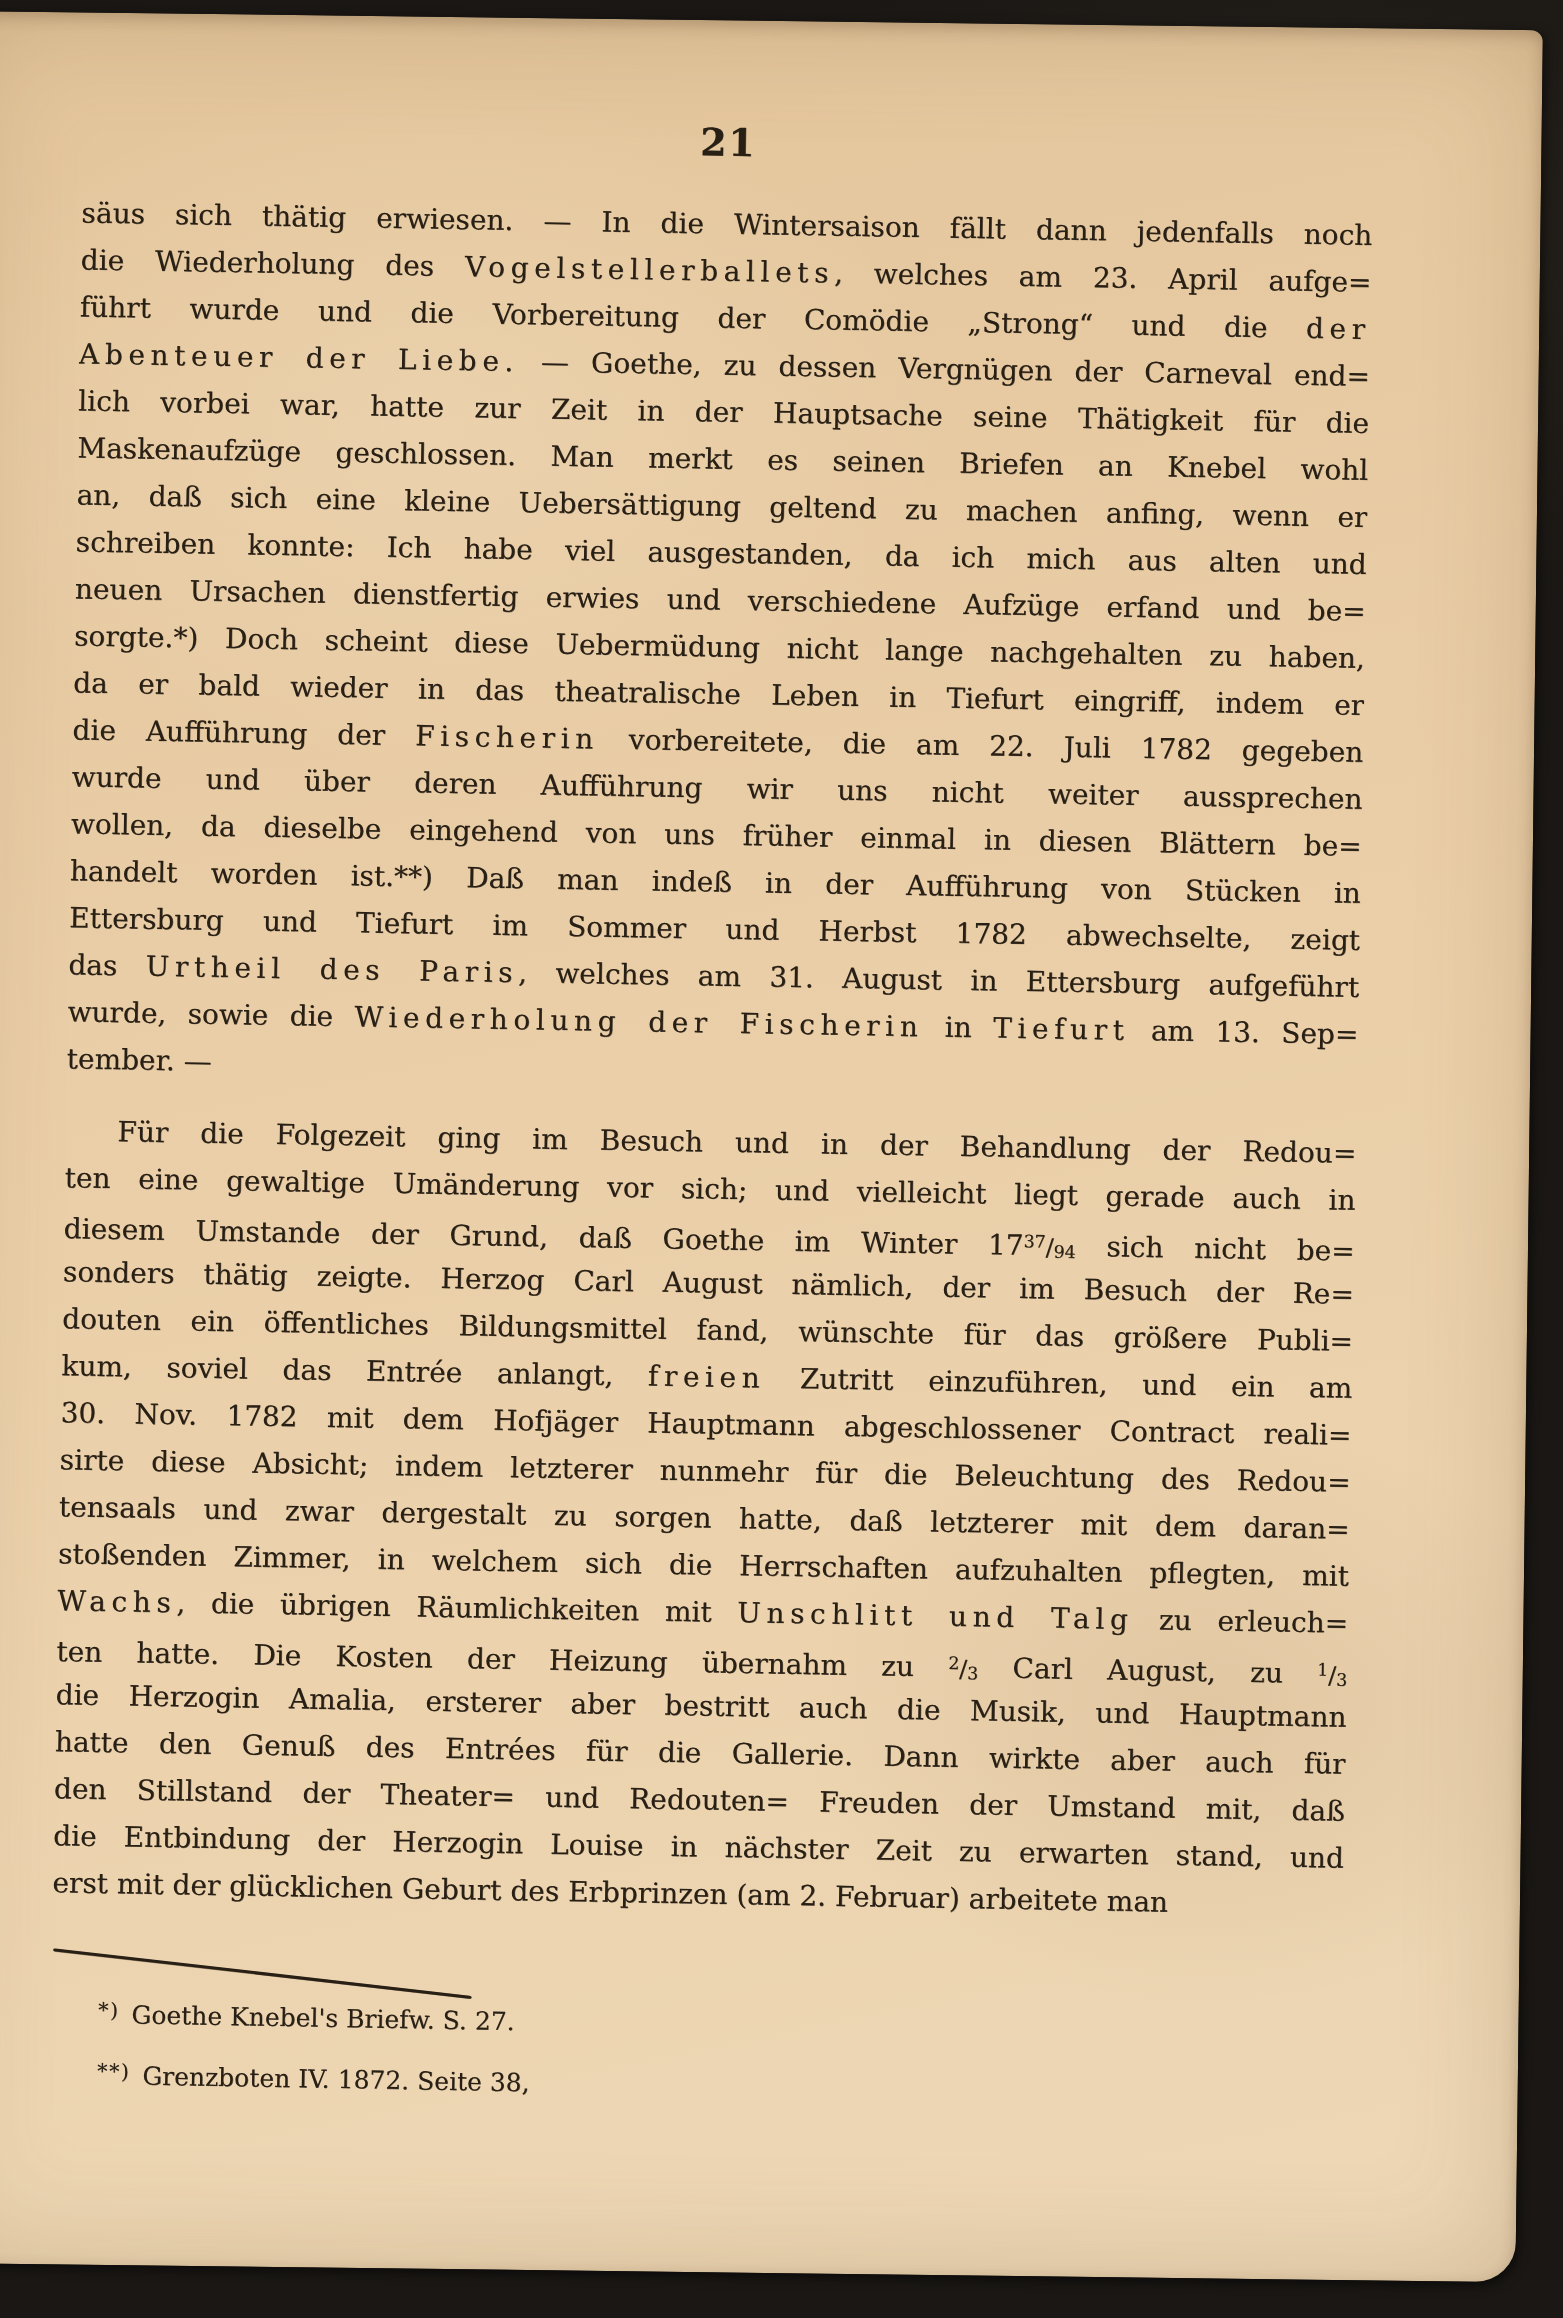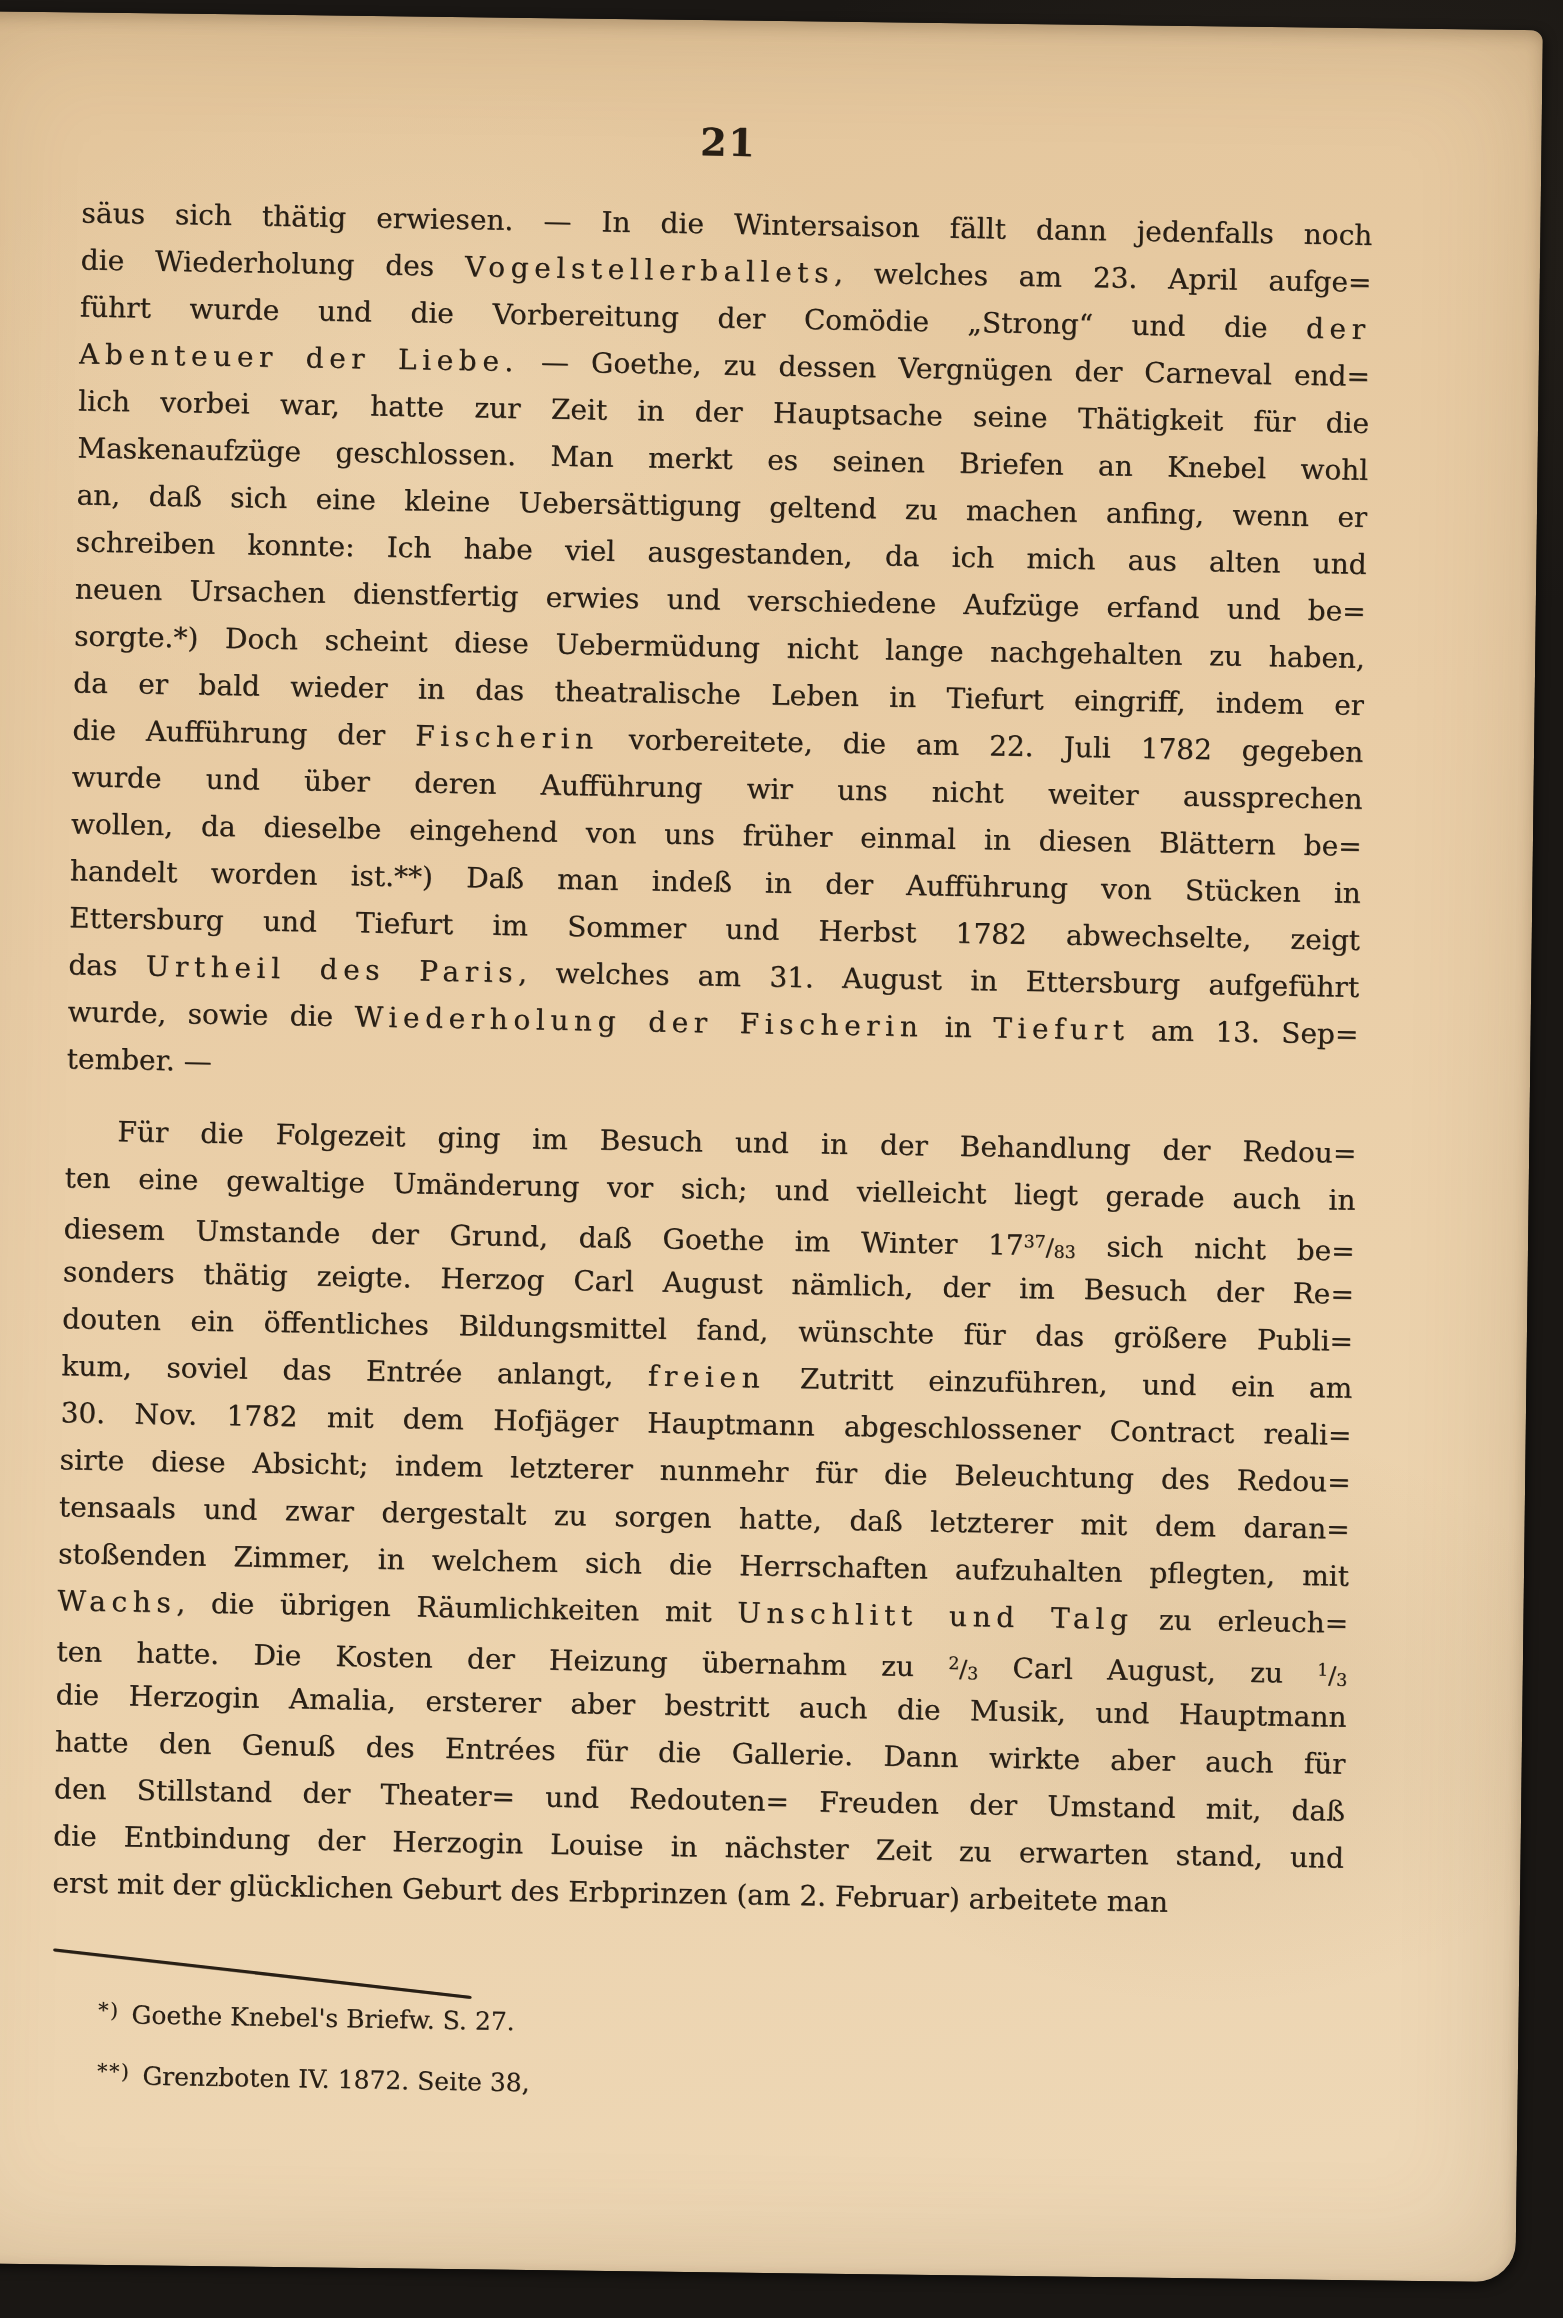--- a/index.html
+++ b/index.html
@@ -118,21 +118,21 @@
           <div class="line"><span>wollen, da dieselbe eingehend von uns früher einmal in diesen Blättern be=</span></div>
           <div class="line"><span>handelt worden ist.**) Daß man indeß in der Aufführung von Stücken in</span></div>
           <div class="line"><span>Ettersburg und Tiefurt im Sommer und Herbst 1782 abwechselte, zeigt</span></div>
           <div class="line"><span>das </span><span class="sp">Urtheil des Paris</span><span>, welches am 31. August in Ettersburg aufgeführt</span></div>
           <div class="line"><span>wurde, sowie die </span><span class="sp">Wiederholung der Fischerin</span><span> in </span><span class="sp">Tiefurt</span><span> am 13. Sep=</span></div>
           <div class="line last"><span>tember. —</span></div>
         </div>
         <div class="para second indent-first">
           <div class="line"><span>Für die Folgezeit ging im Besuch und in der Behandlung der Redou=</span></div>
           <div class="line"><span>ten eine gewaltige Umänderung vor sich; und vielleicht liegt gerade auch in</span></div>
-          <div class="line"><span>diesem Umstande der Grund, daß Goethe im Winter 17</span><span class="frac"><span class="num">37</span><span class="slash">/</span><span class="den">83</span></span><span> sich nicht be=</span></div>
+          <div class="line"><span>diesem Umstande der Grund, daß Goethe im Winter 17</span><span class="frac"><span class="num">37</span><span class="slash">/</span><span class="den">94</span></span><span> sich nicht be=</span></div>
           <div class="line"><span>sonders thätig zeigte. Herzog Carl August nämlich, der im Besuch der Re=</span></div>
           <div class="line"><span>douten ein öffentliches Bildungsmittel fand, wünschte für das größere Publi=</span></div>
           <div class="line"><span>kum, soviel das Entrée anlangt, </span><span class="sp">freien</span><span> Zutritt einzuführen, und ein am</span></div>
           <div class="line"><span>30. Nov. 1782 mit dem Hofjäger Hauptmann abgeschlossener Contract reali=</span></div>
           <div class="line"><span>sirte diese Absicht; indem letzterer nunmehr für die Beleuchtung des Redou=</span></div>
           <div class="line"><span>tensaals und zwar dergestalt zu sorgen hatte, daß letzterer mit dem daran=</span></div>
           <div class="line"><span>stoßenden Zimmer, in welchem sich die Herrschaften aufzuhalten pflegten, mit</span></div>
           <div class="line"><span class="sp">Wachs</span><span>, die übrigen Räumlichkeiten mit </span><span class="sp">Unschlitt und Talg</span><span> zu erleuch=</span></div>
           <div class="line"><span>ten hatte. Die Kosten der Heizung übernahm zu </span><span class="frac"><span class="num">2</span><span class="slash">/</span><span class="den">3</span></span><span> Carl August, zu </span><span class="frac"><span class="num">1</span><span class="slash">/</span><span class="den">3</span></span></div>
           <div class="line"><span>die Herzogin Amalia, ersterer aber bestritt auch die Musik, und Hauptmann</span></div>

